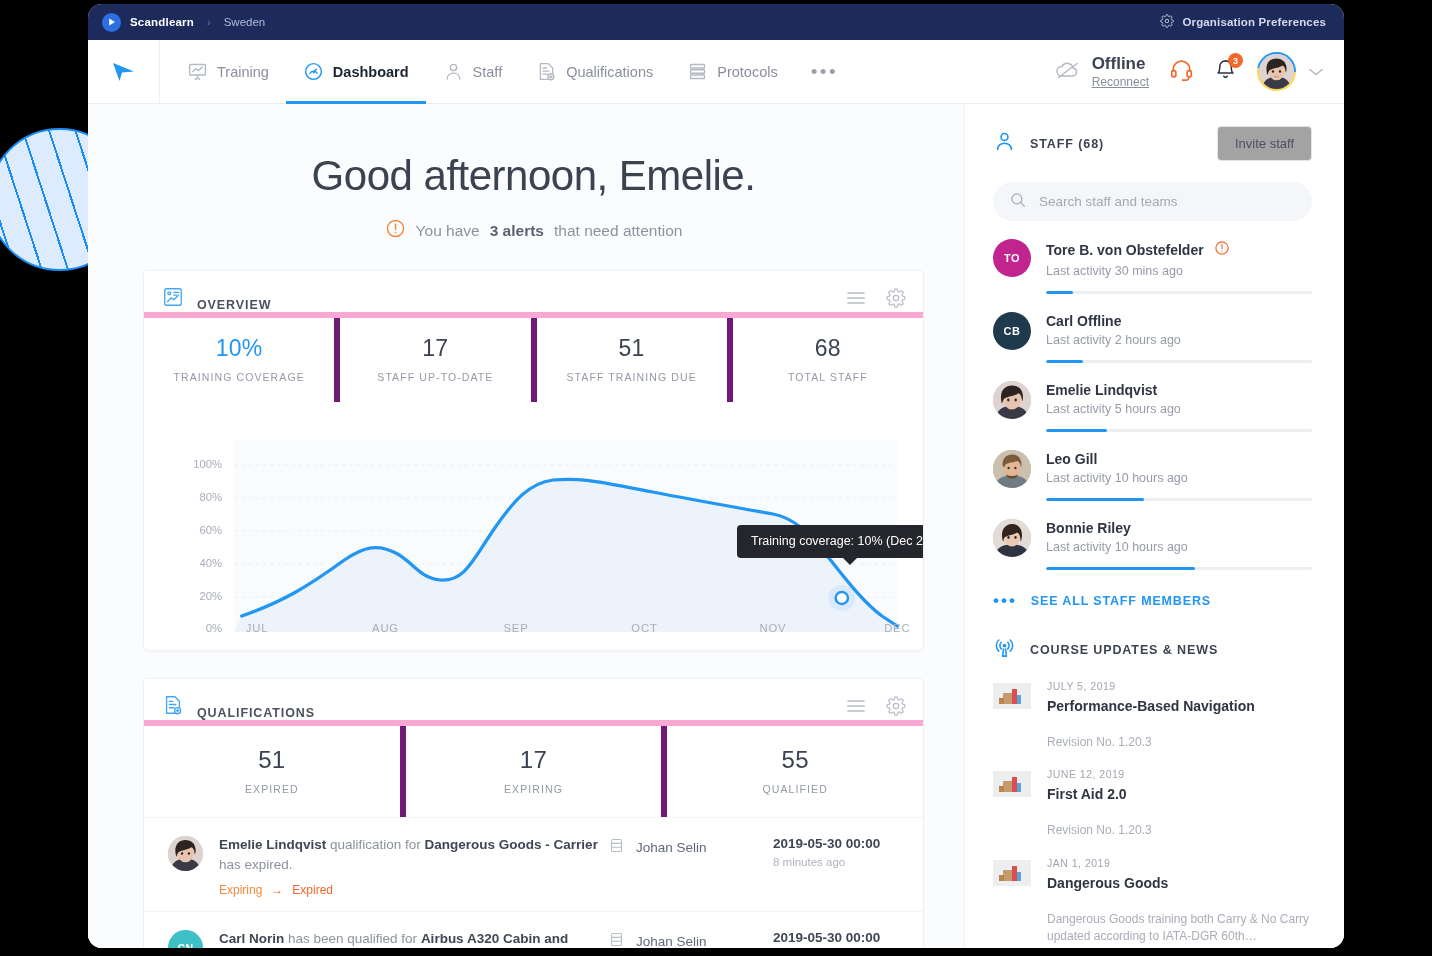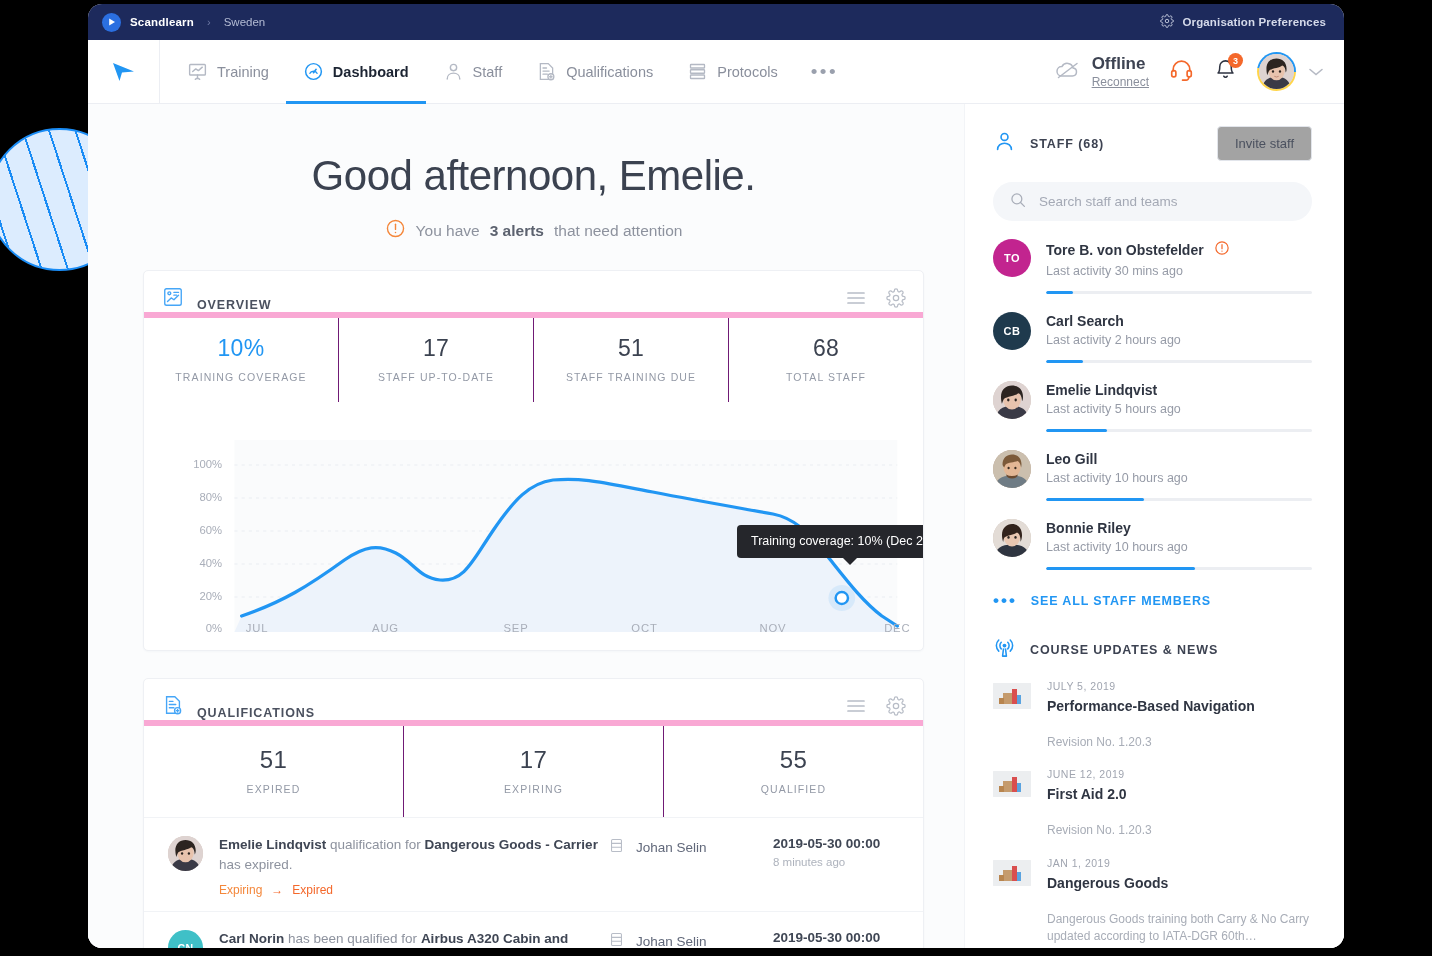--- a/index.html
+++ b/index.html
@@ -195,21 +195,21 @@
   .card-head .title {
     font-size: 12.5px; font-weight: bold; letter-spacing: 0.9px;
     color: #4b515f; margin-left: 13px;
   }
   .card-head-actions { margin-left: auto; display: flex; align-items: center; gap: 20px; }
 
   .stats-row { display: flex; }
   .stat {
     flex: 1 1 0; text-align: center;
     padding: 17px 4px 19px;
-    border-right: 1px solid #701a75;
+    border-right: 6px solid #701a75;
   }
   .stat:last-child { border-right: none; }
   .stat .val { font-size: 23px; color: #3b4250; letter-spacing: 0.3px; }
   .stat .val.accent { color: #2196f3; }
   .stat .lbl {
     font-size: 10.5px; color: #9399a6;
     letter-spacing: 1.1px; margin-top: 9px;
   }
   .stats-row.qual .stat { padding: 20px 4px 22px; }
   .stats-row.qual .stat .val { font-size: 24px; }
@@ -745,21 +745,21 @@
             </div>
         </div>
       </div>
 
       <div class="staff-item">
         <div class="staff-av" style="background:#1f3a4d">
           <span>CB</span>
         </div>
         <div class="staff-body">
           <div class="staff-name-row">
-            <span class="staff-name">Carl Search</span>
+            <span class="staff-name">Carl Offline</span>
           </div>
           <div class="staff-sub">Last activity 2 hours ago</div>
           <div class="staff-bar">
               <i style="width:14%"></i>
             </div>
         </div>
       </div>
 
       <div class="staff-item">
         <div class="staff-av" style="background:#d6c8bd">

